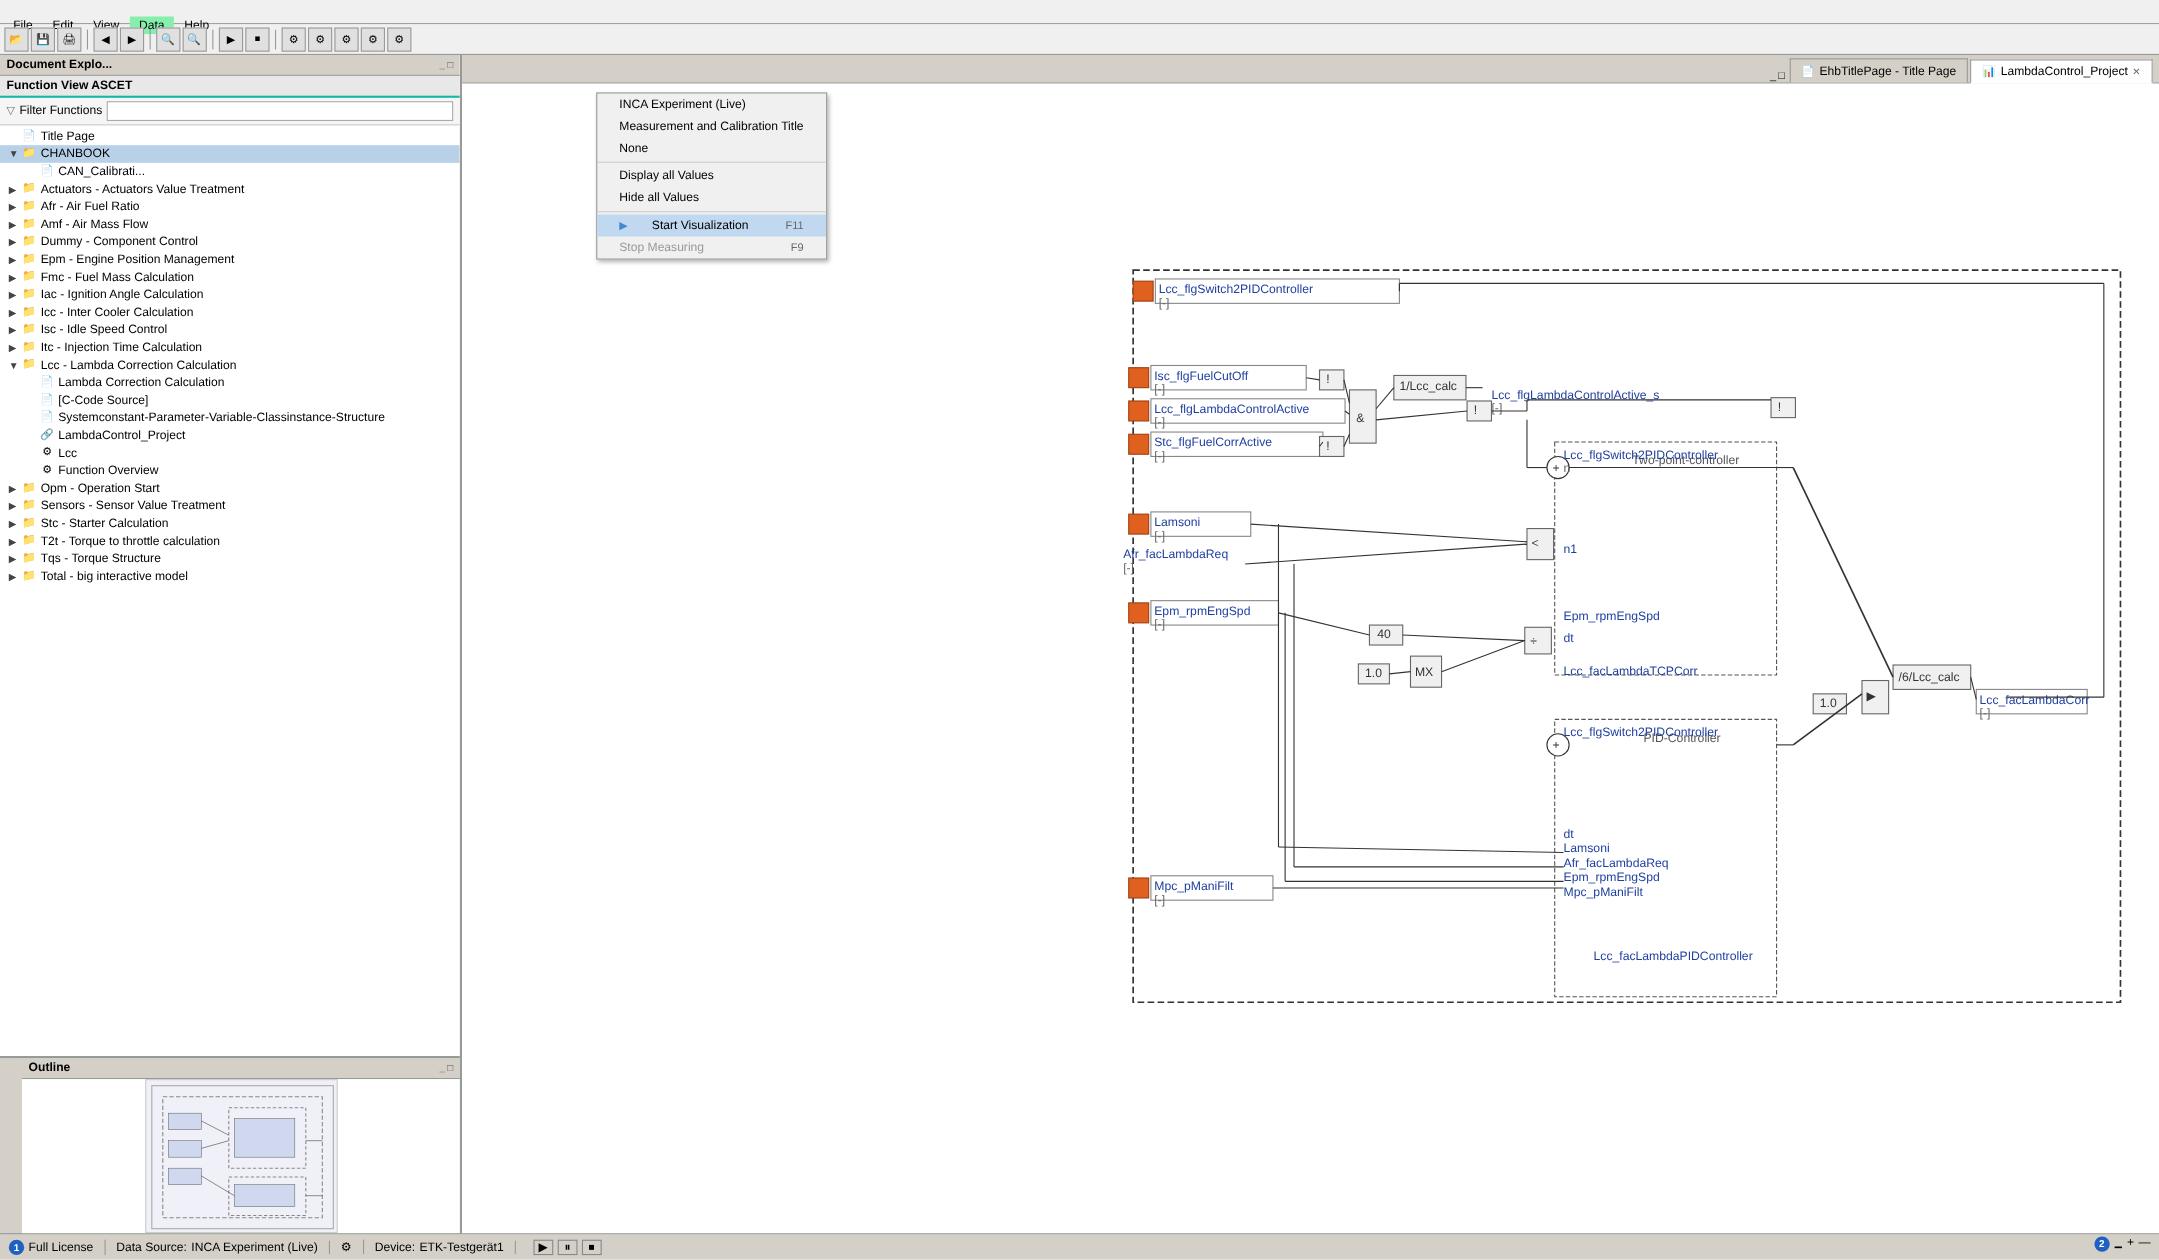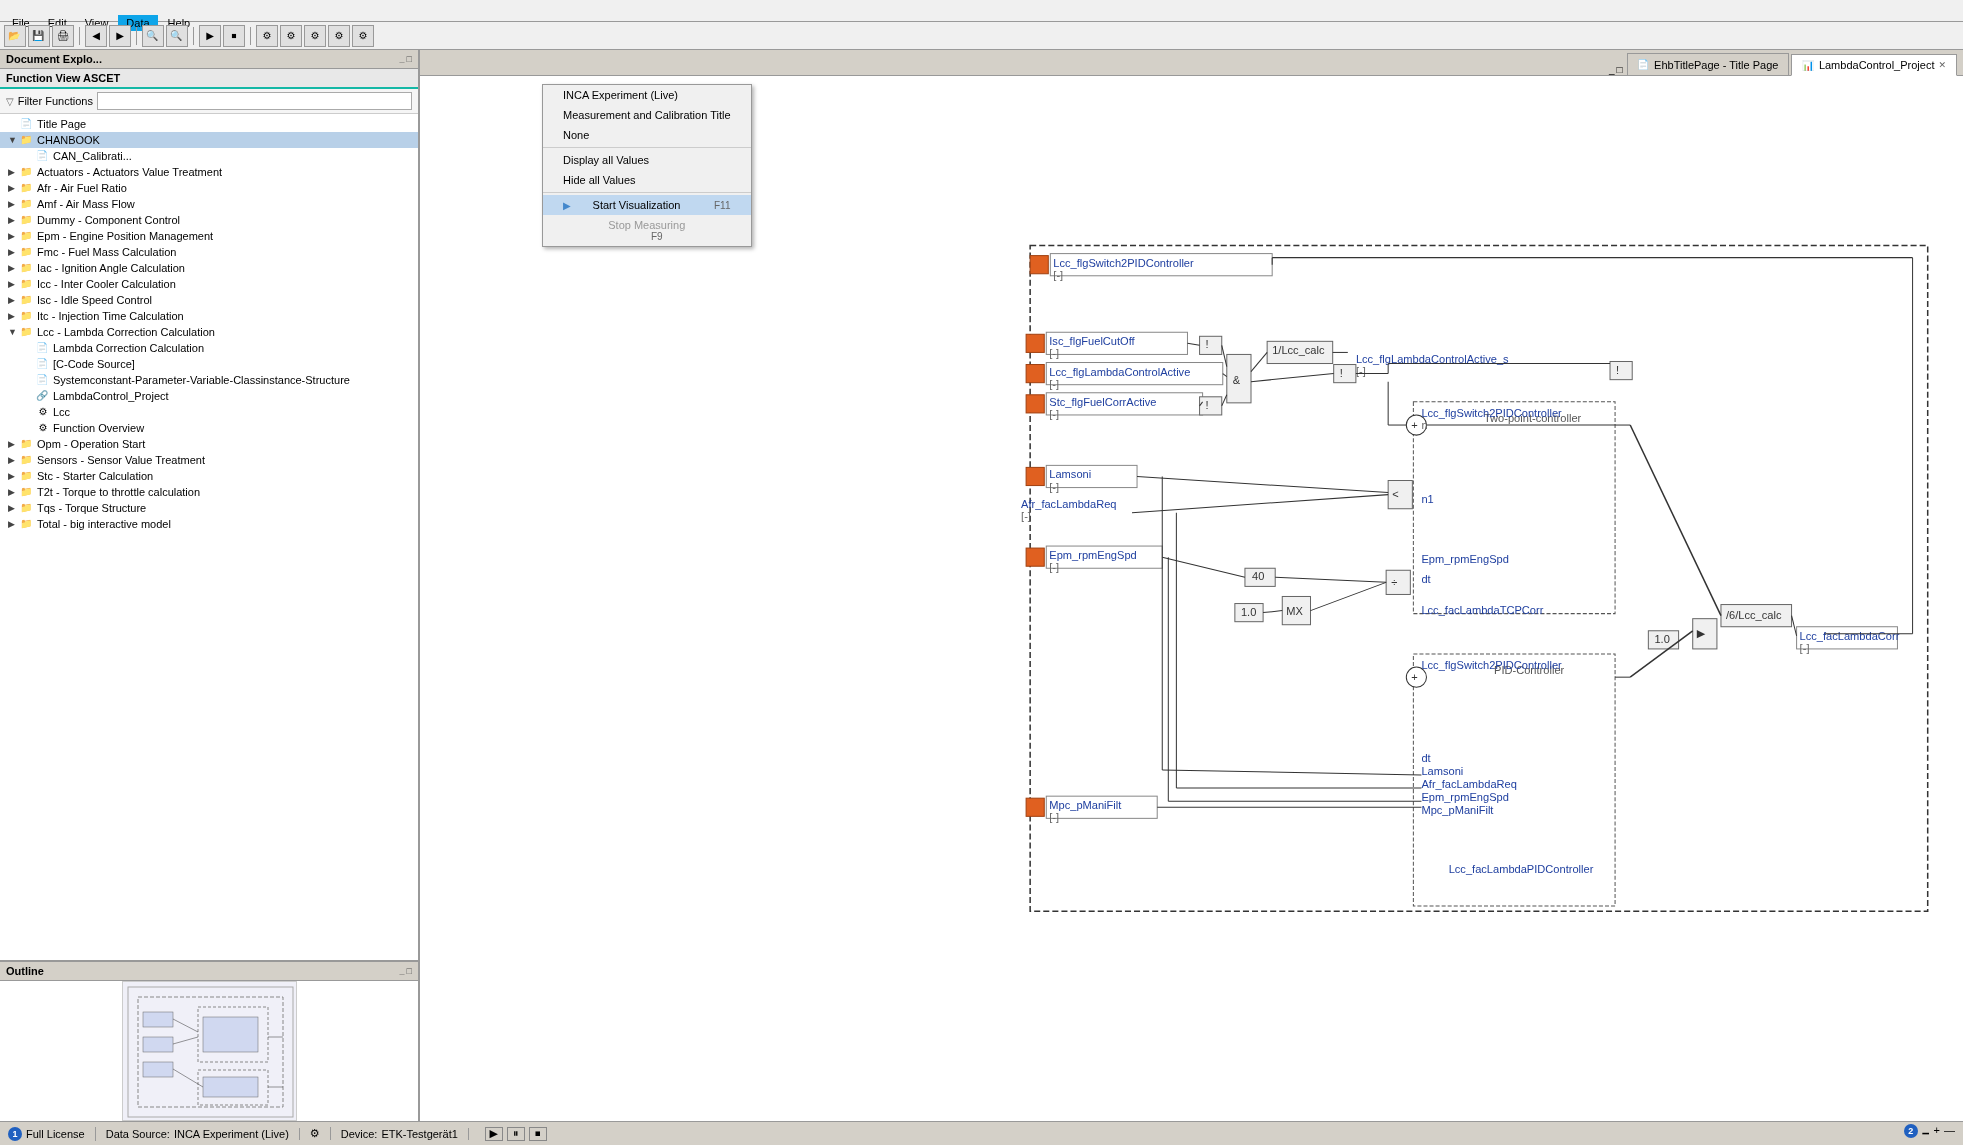--- a/index.html
+++ b/index.html
@@ -14,21 +14,21 @@
       border-bottom: 1px solid #999;
       padding: 0 4px;
       gap: 2px;
     }
     .menubar-item {
       padding: 2px 8px;
       cursor: pointer;
       color: #000;
       margin-top: 24px;
     }
-    .menubar-item.active { background: #0ea5e9; }
+    .menubar-item.active { background: #86efac; }
 
     
     .toolbar {
       background: #f0f0f0;
       height: 28px;
       border-bottom: 1px solid #999;
       display: flex;
       align-items: center;
       padding: 2px 4px;
       gap: 2px;
@@ -109,20 +109,21 @@
     .tree-item .indent { display: inline-block; }
     .tree-arrow { display: inline-block; width: 12px; font-size: 9px; color: #444; }
     .tree-icon { display: inline-block; width: 14px; height: 14px; margin-right: 3px; font-size: 10px; line-height: 14px; text-align: center; }
 
     
     .outline-panel {
       height: 159px;
       background: #86efac;
       display: flex;
       flex-direction: column;
+      margin-left: 20px;
     }
     .outline-content {
       flex: 1;
       background: #fff;
       display: flex;
       align-items: center;
       justify-content: center;
       overflow: hidden;
     }
     .outline-diagram {
@@ -198,21 +199,21 @@
     }
     .menu-item {
       padding: 4px 20px;
       cursor: pointer;
       display: flex;
       align-items: center;
       justify-content: space-between;
       color: #000;
       white-space: nowrap;
     }
-    .menu-item.disabled { color: #999; flex-direction: column; }
+    .menu-item.disabled { color: #999; }
     .menu-item.highlighted { background: #c0d8f0; }
     .menu-sep { height: 1px; background: #ccc; margin: 2px 0; }
     .menu-item .shortcut { color: #666; margin-left: 20px; font-size: 10px; }
 
     
     .statusbar {
       height: 24px;
       background: #d4d0c8;
       border-top: 1px solid #999;
       display: flex;

